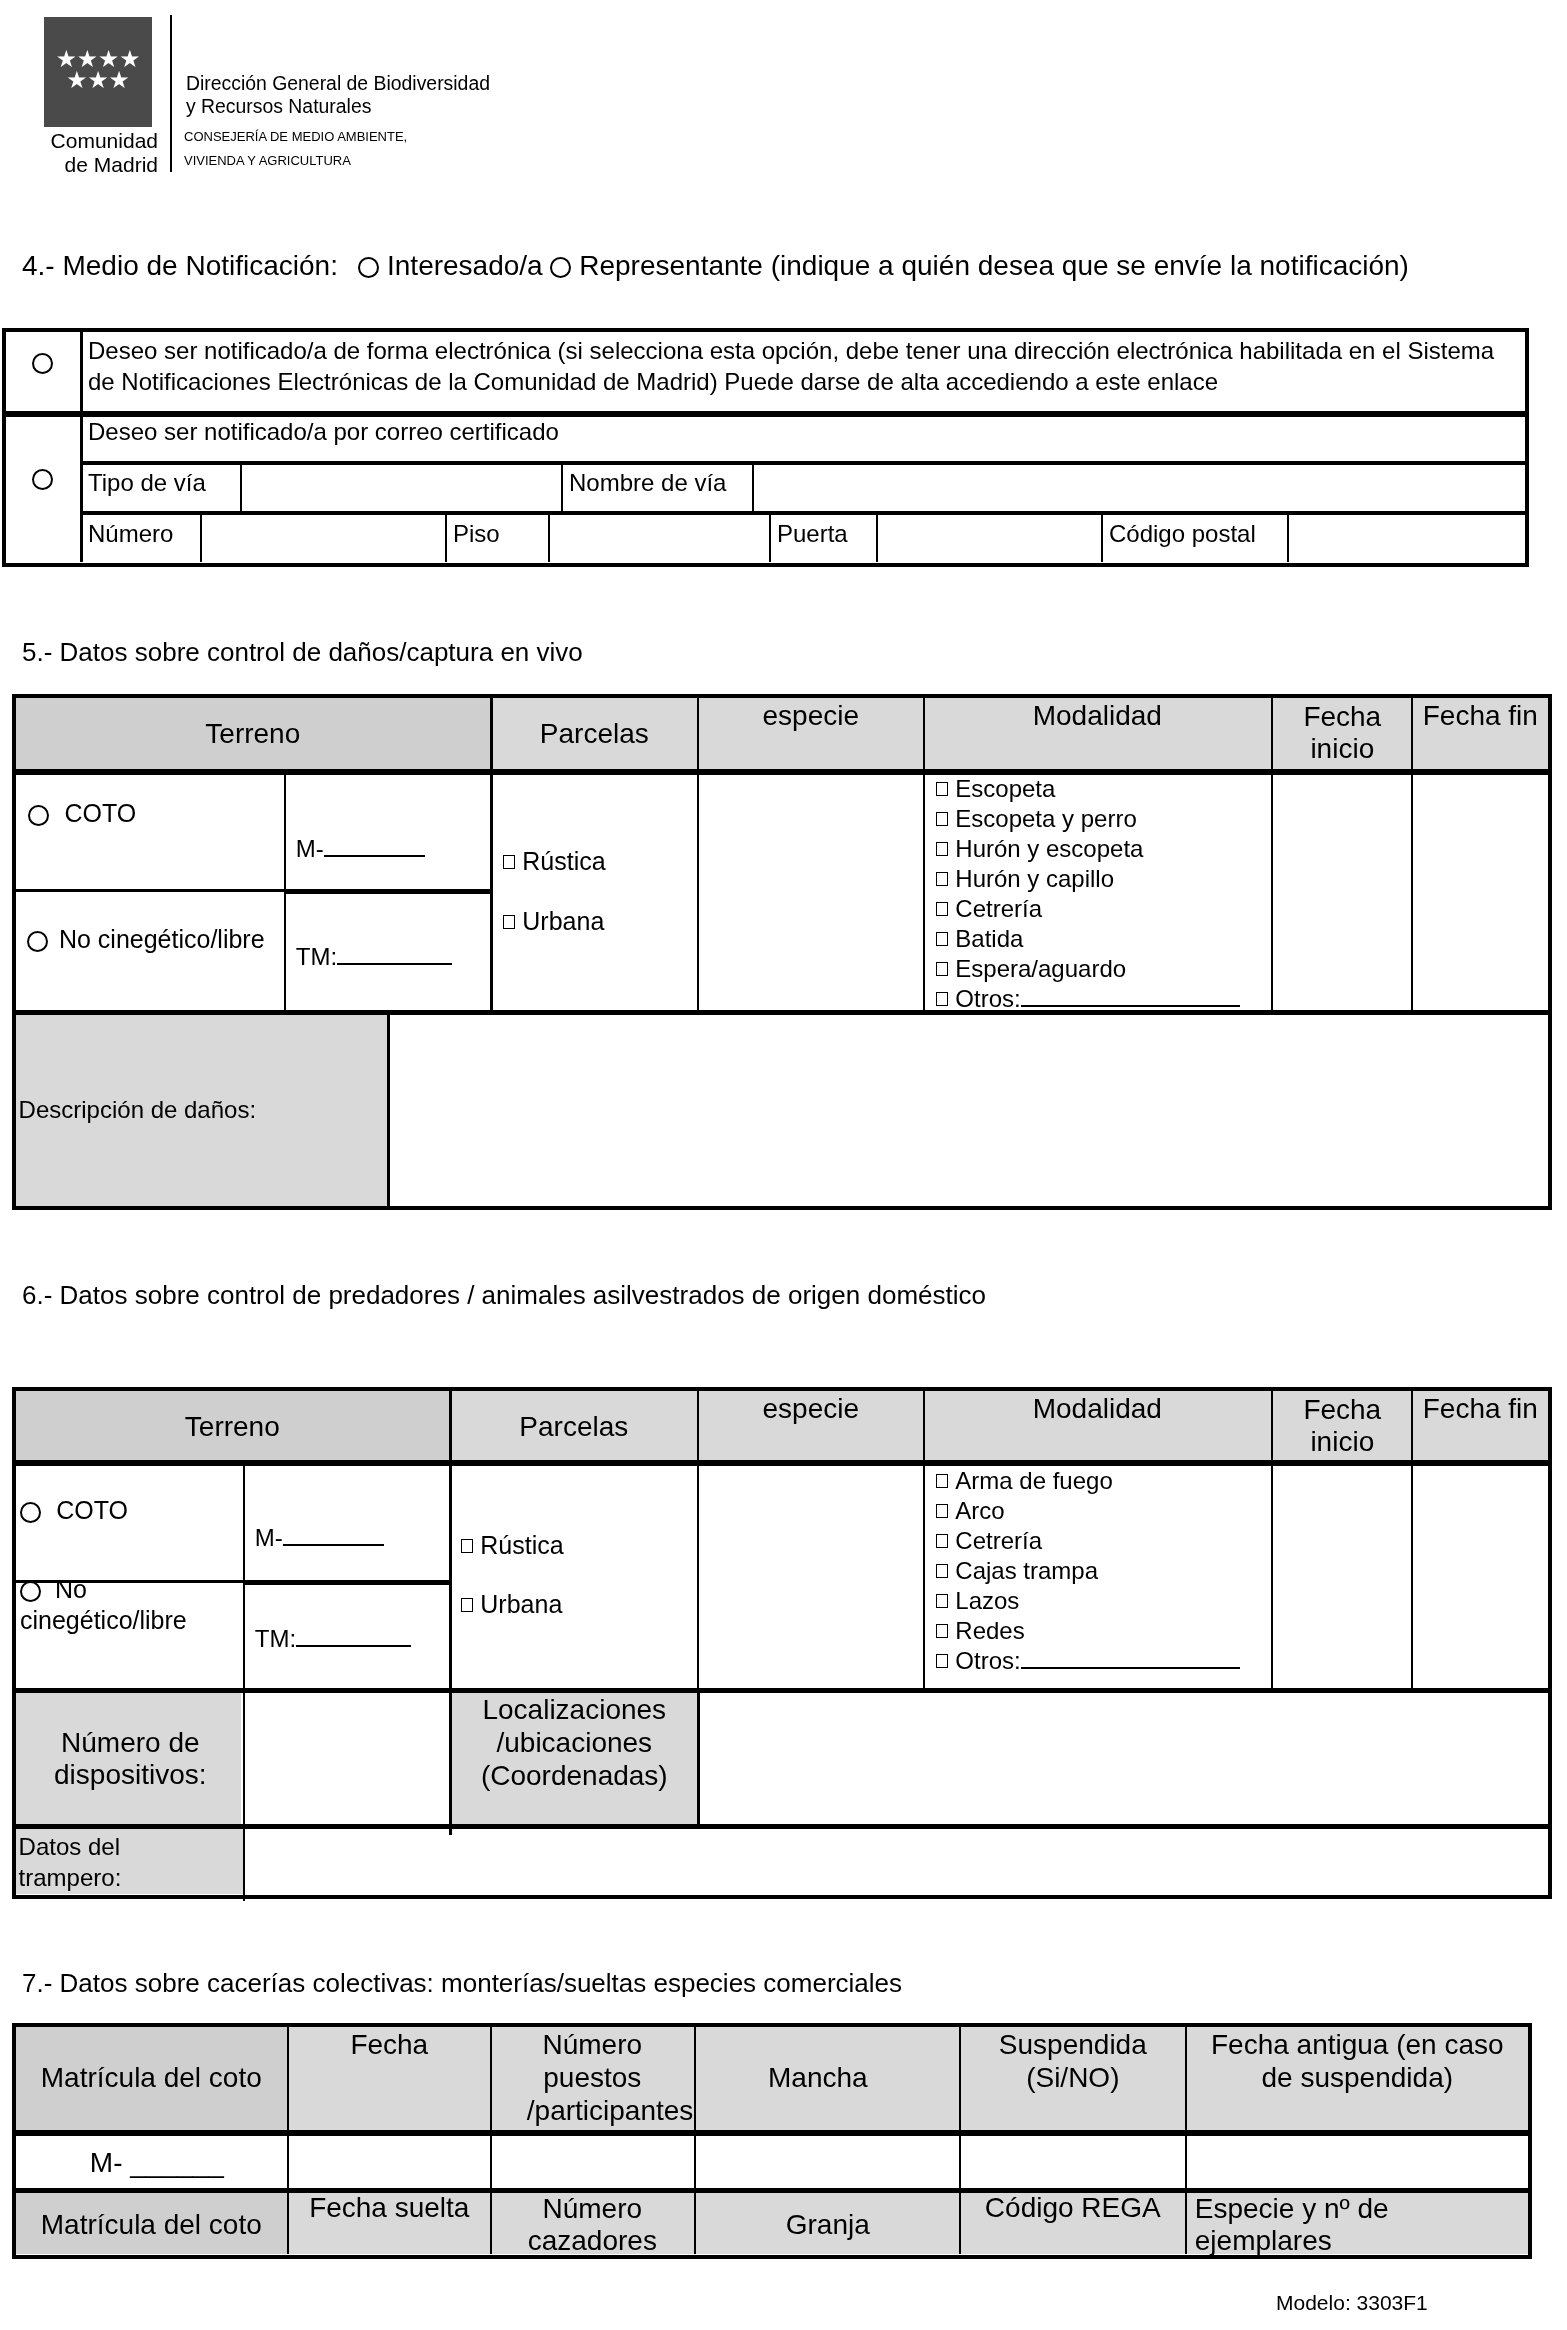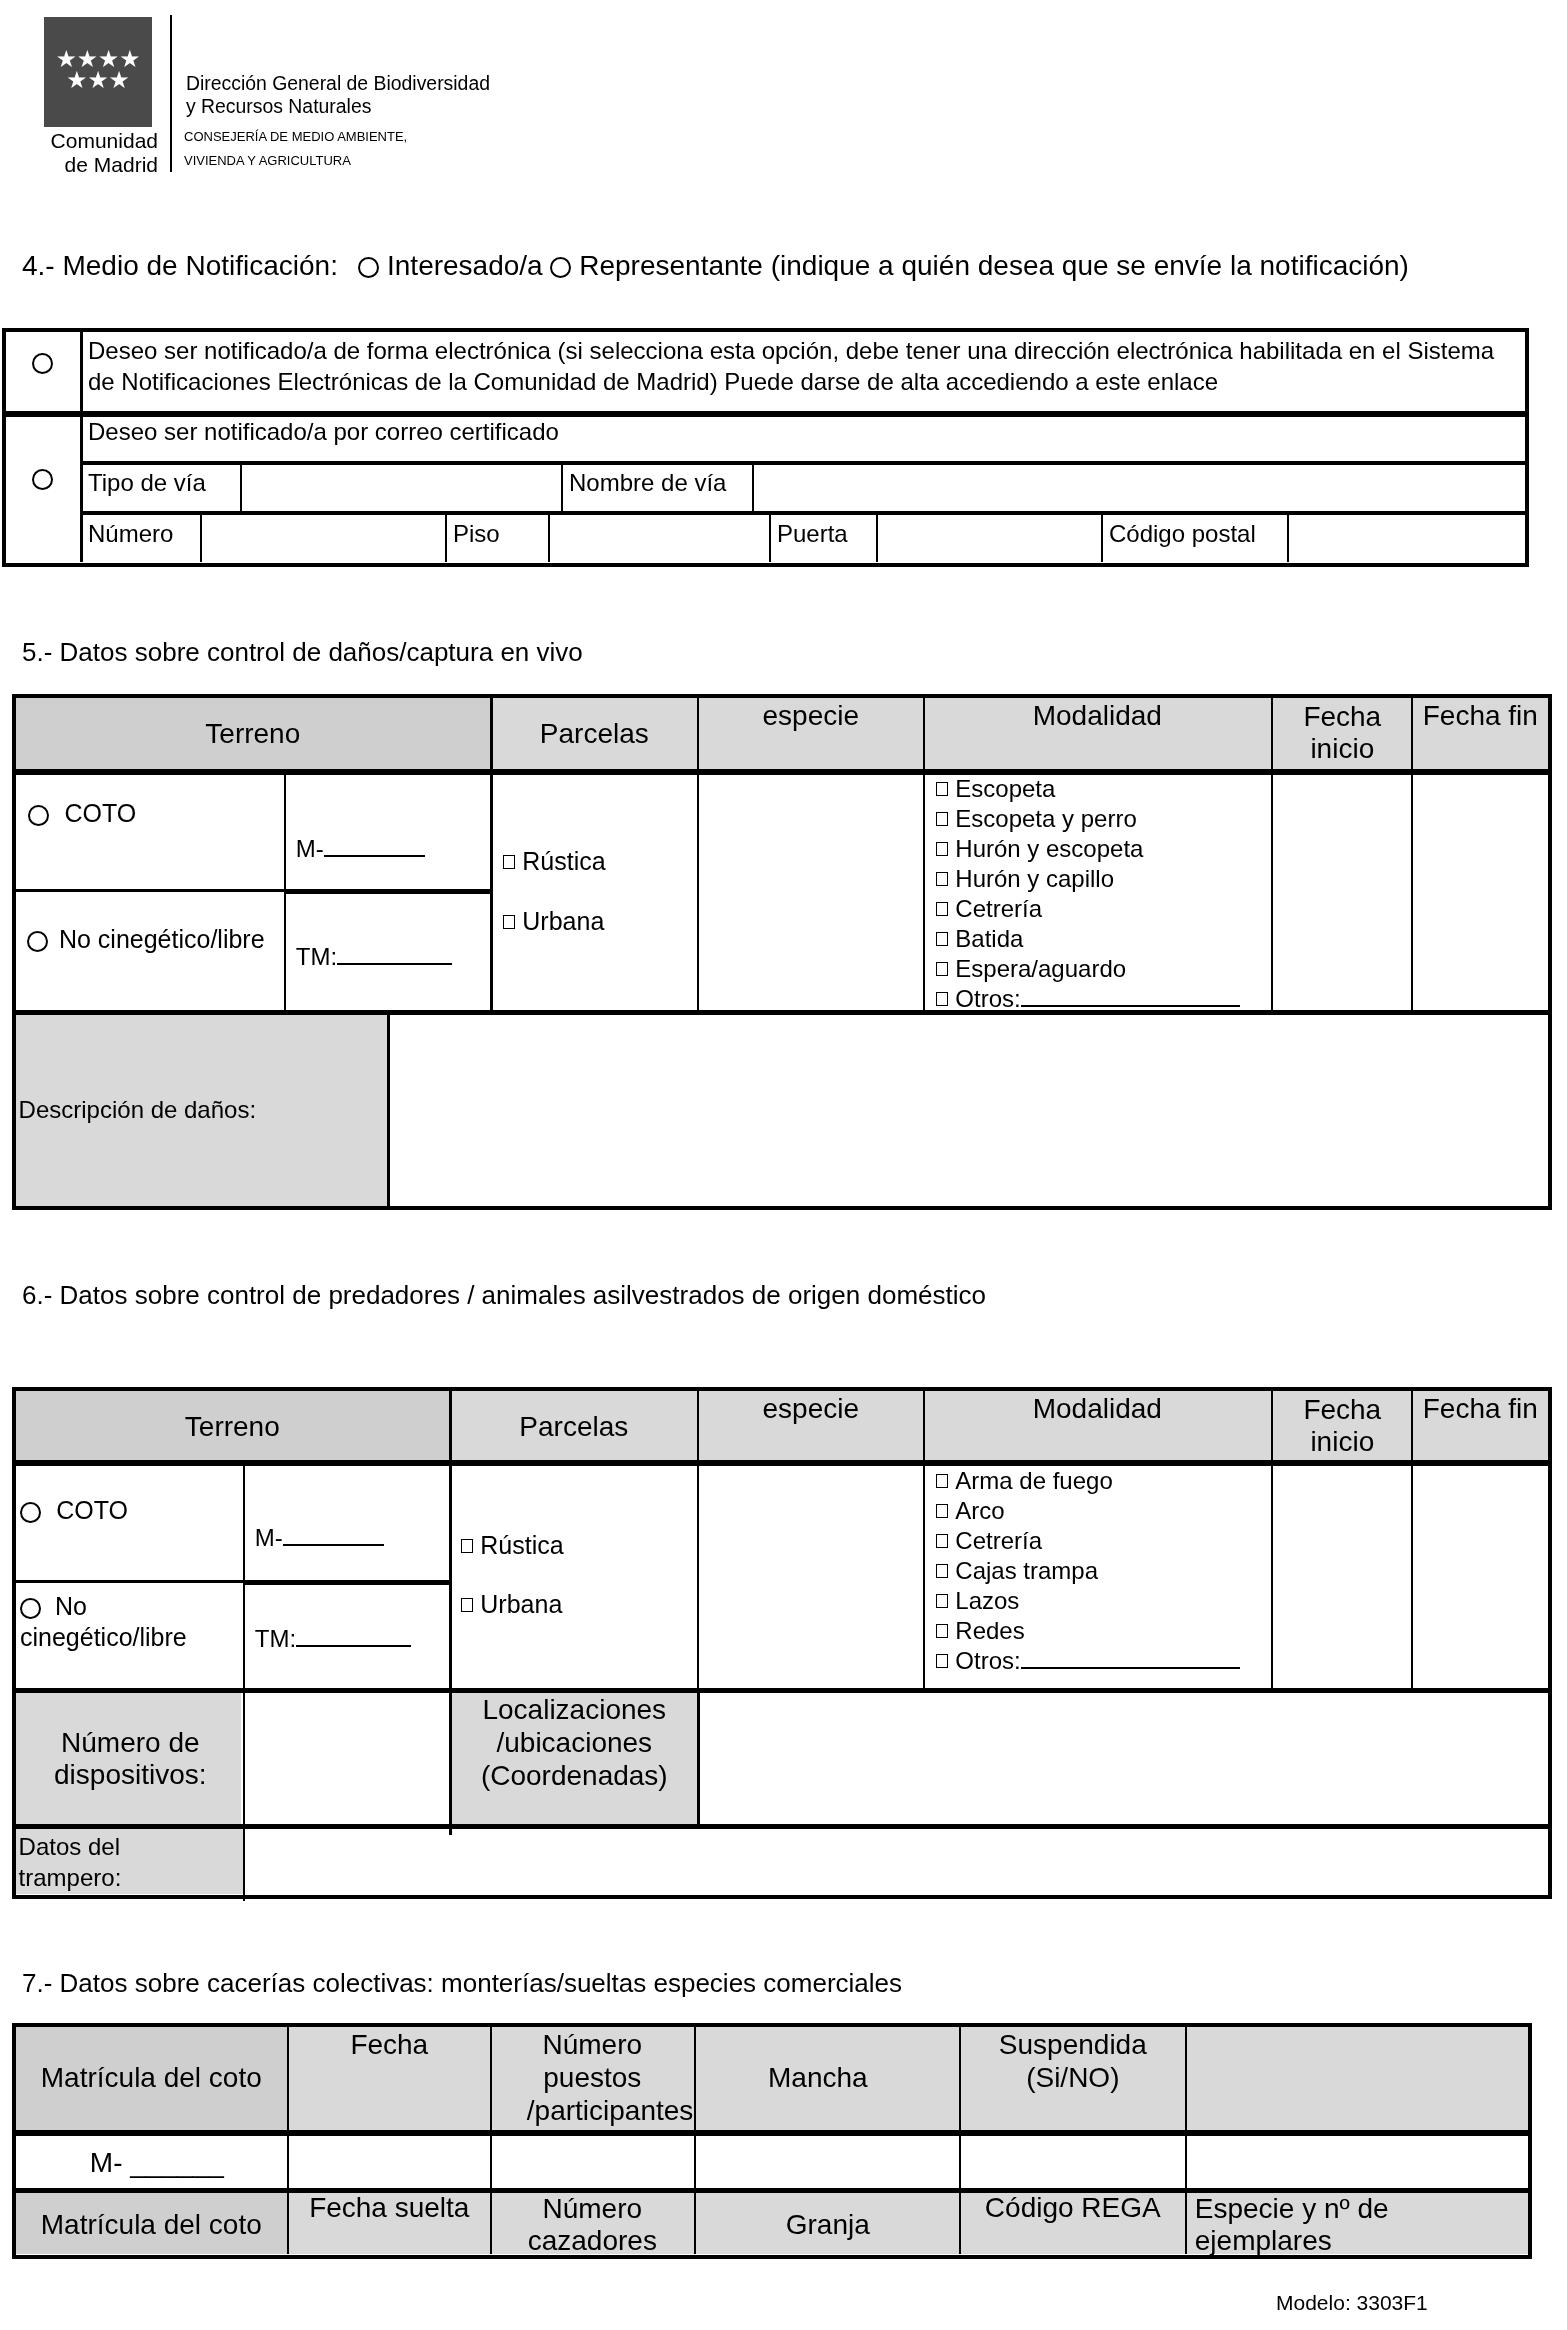--- a/index.html
+++ b/index.html
@@ -175,21 +175,21 @@
   <div class="vl" style="left:1255px;top:0;width:2.1px;height:297px;"></div>
   <div class="vl" style="left:1395px;top:0;width:2.1px;height:297px;"></div>
   <div class="vl" style="left:227px;top:75px;width:2.1px;height:435px;"></div>
   <div class="hl" style="left:0;top:189px;width:227px;height:2.8px;"></div>
   <div class="hl" style="left:227px;top:189px;width:206px;height:4.9px;"></div>
 
   <div class="abs t" style="left:4.2px;top:104px;font-size:25px;">
     <span class="radio"></span>
     <span style="margin-left:8.3px;">COTO</span>
   </div>
-  <div class="abs t" style="left:4.2px;top:200px;font-size:25px;line-height:30.5px;">
+  <div class="abs t" style="left:4.2px;top:183px;font-size:25px;line-height:30.5px;">
     <div><span class="radio"></span><span style="margin-left:14px;">No</span></div>
     <div>cinegético/libre</div>
   </div>
   <div class="abs t" style="left:239px;top:132px;font-size:24px;">
     <span>M-</span><span class="blank" style="width:101px;"></span>
   </div>
   <div class="abs t" style="left:239px;top:233px;font-size:24px;">
     <span>TM:</span><span class="blank" style="width:115px;"></span>
   </div>
 
@@ -233,20 +233,21 @@
 
 <div class="abs" style="left:11.8px;top:2023px;width:1520px;height:236px;border:4.2px solid #000;">
 
   <div class="abs gray2" style="left:0;top:0;width:271px;height:103px;"></div>
   <div class="abs gray" style="left:273px;top:0;width:1239px;height:103px;"></div>
   <div class="abs t center" style="left:0;top:36px;width:271px;font-size:28px;">Matrícula del coto</div>
   <div class="abs t center" style="left:273px;top:2.8px;width:201px;font-size:28px;">Fecha</div>
   <div class="abs t center" style="left:476px;top:1.4px;width:201px;font-size:28px;line-height:33px;padding:0 35px;">Número puestos /participantes</div>
   <div class="abs t center" style="left:656px;top:36px;width:292px;font-size:28px;">Mancha</div>
   <div class="abs t center" style="left:945px;top:1.4px;width:224px;font-size:28px;line-height:33px;padding:0 35px;">Suspendida (Si/NO)</div>
+  <div class="abs t center" style="left:1171px;top:1.4px;width:341px;font-size:28px;line-height:33px;padding:0 7px;">Fecha antigua (en caso de suspendida)</div>
   <div class="hl" style="left:0;top:103px;width:1512px;height:5.5px;"></div>
 
   <div class="abs t center bold" style="left:0;top:121px;width:282px;font-size:28px;">M- ______</div>
   <div class="abs" style="left:273px;top:108px;width:201px;height:53px;"></div>
   <div class="abs" style="left:476px;top:108px;width:201px;height:53px;"></div>
   <div class="abs" style="left:680px;top:108px;width:264px;height:53px;"></div>
   <div class="abs" style="left:945px;top:108px;width:224px;height:53px;"></div>
   <div class="abs" style="left:1171px;top:108px;width:341px;height:53px;"></div>
   <div class="hl" style="left:0;top:161px;width:1512px;height:5.5px;"></div>
 

